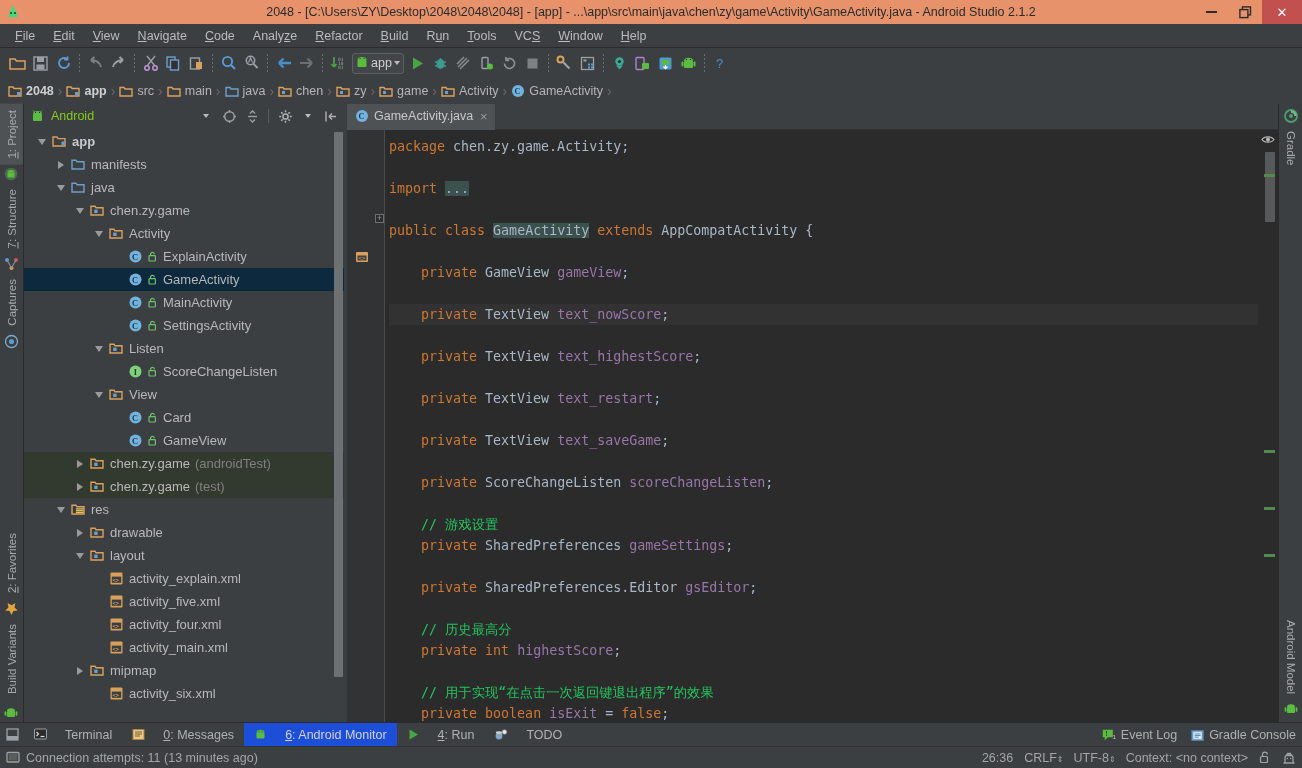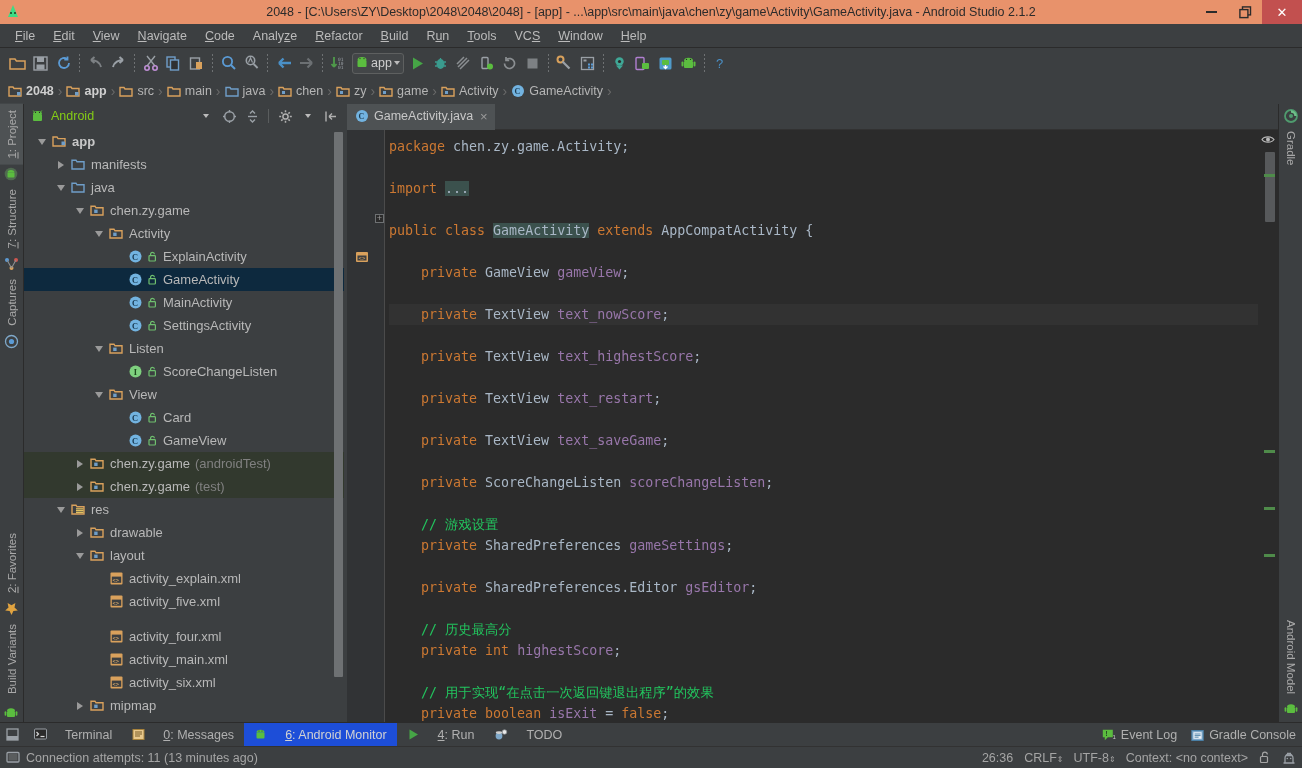--- a/index.html
+++ b/index.html
@@ -893,21 +893,21 @@
             <span class="twisty"></span>
             <span class="ticon">
               <svg width="15" height="15" viewBox="0 0 15 15">
                 <rect x="1.5" y="1.5" width="12" height="12" rx="1" fill="#d9a15c"></rect>
                 <rect x="2.8" y="5.6" width="9.4" height="6.2" fill="#3c3f41"></rect>
                 <text x="3.6" y="10.6" font-size="5.4" fill="#e8b470" font-family="monospace">&lt;&gt;</text>
               </svg>
             </span>
             <span class="label">activity_five.xml</span>
           </div>
-          <div class="trow" style="padding-left: 69px; margin-top: 12px;">
+          <div class="trow" style="padding-left: 69px;">
             <span class="twisty"></span>
             <span class="ticon">
               <svg width="15" height="15" viewBox="0 0 15 15">
                 <rect x="1.5" y="1.5" width="12" height="12" rx="1" fill="#d9a15c"></rect>
                 <rect x="2.8" y="5.6" width="9.4" height="6.2" fill="#3c3f41"></rect>
                 <text x="3.6" y="10.6" font-size="5.4" fill="#e8b470" font-family="monospace">&lt;&gt;</text>
               </svg>
             </span>
             <span class="label">activity_four.xml</span>
           </div>
@@ -915,42 +915,42 @@
             <span class="twisty"></span>
             <span class="ticon">
               <svg width="15" height="15" viewBox="0 0 15 15">
                 <rect x="1.5" y="1.5" width="12" height="12" rx="1" fill="#d9a15c"></rect>
                 <rect x="2.8" y="5.6" width="9.4" height="6.2" fill="#3c3f41"></rect>
                 <text x="3.6" y="10.6" font-size="5.4" fill="#e8b470" font-family="monospace">&lt;&gt;</text>
               </svg>
             </span>
             <span class="label">activity_main.xml</span>
           </div>
+          <div class="trow" style="padding-left: 50px;">
+            <span class="twisty">
+              <span class="tri-r"></span>
+            </span>
+            <span class="ticon">
+              <svg width="15" height="15" viewBox="0 0 15 15">
+                <path d="M1 3.2h4l1 1.6h7V12H1z" fill="none" stroke="#d9a15c" stroke-width="1.4"></path>
+                <rect x="4.2" y="6.6" width="3.4" height="3.4" fill="#6f9ec9"></rect>
+              </svg>
+            </span>
+            <span class="label">mipmap</span>
+          </div>
           <div class="trow" style="padding-left: 69px;">
             <span class="twisty"></span>
             <span class="ticon">
               <svg width="15" height="15" viewBox="0 0 15 15">
                 <rect x="1.5" y="1.5" width="12" height="12" rx="1" fill="#d9a15c"></rect>
                 <rect x="2.8" y="5.6" width="9.4" height="6.2" fill="#3c3f41"></rect>
                 <text x="3.6" y="10.6" font-size="5.4" fill="#e8b470" font-family="monospace">&lt;&gt;</text>
               </svg>
             </span>
             <span class="label">activity_six.xml</span>
-          </div>
-          <div class="trow" style="padding-left: 50px;">
-            <span class="twisty">
-              <span class="tri-r"></span>
-            </span>
-            <span class="ticon">
-              <svg width="15" height="15" viewBox="0 0 15 15">
-                <path d="M1 3.2h4l1 1.6h7V12H1z" fill="none" stroke="#d9a15c" stroke-width="1.4"></path>
-                <rect x="4.2" y="6.6" width="3.4" height="3.4" fill="#6f9ec9"></rect>
-              </svg>
-            </span>
-            <span class="label">mipmap</span>
           </div>
         </div>
     </div>
 
     <div class="vsplit"></div>
 
     <div class="editorarea">
       <div class="tabbar">
         <div class="etab">
           <span>

